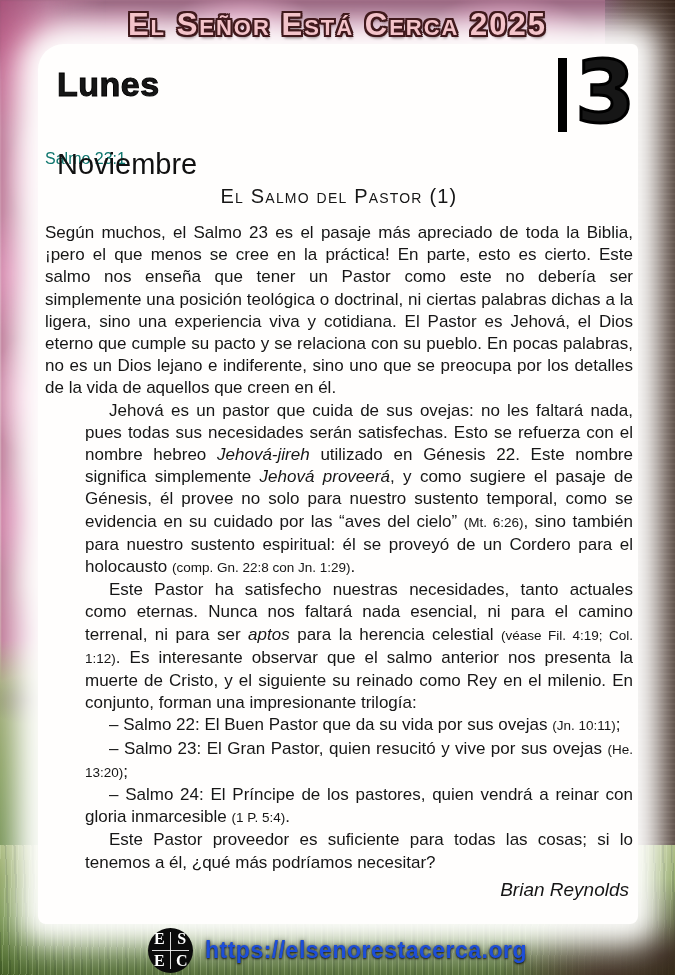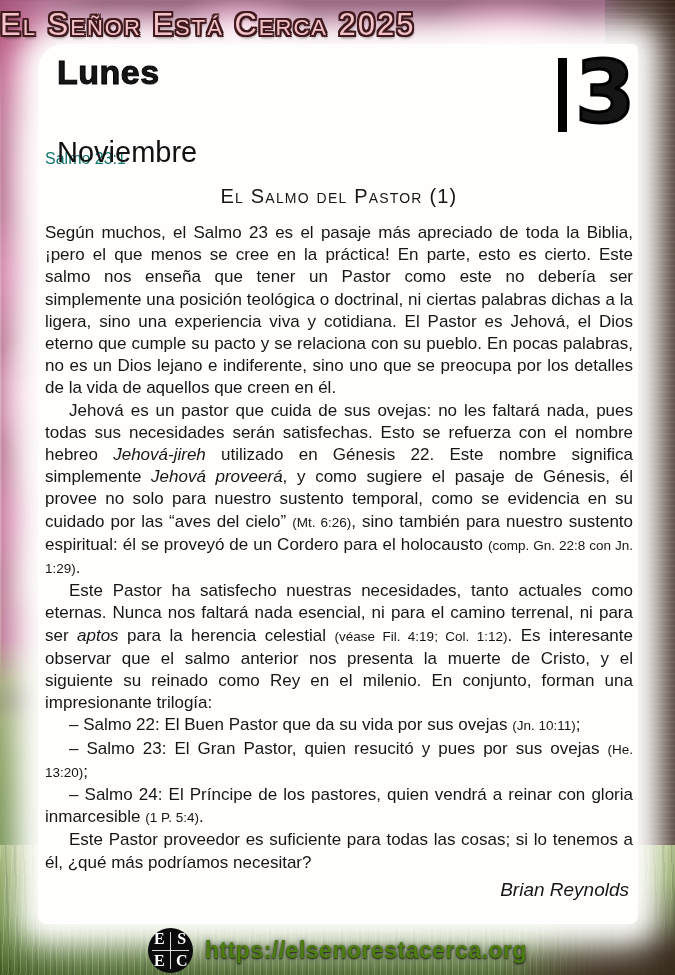--- a/index.html
+++ b/index.html
@@ -43,62 +43,62 @@
   .bg-grass{position:absolute;left:0;bottom:0;width:675px;height:130px;
     background:
       radial-gradient(ellipse 200px 110px at 98% 85%,#241307 0%,rgba(36,19,7,0) 70%),
       radial-gradient(ellipse 160px 90px at 90% 100%,#2e1a0a 0%,rgba(46,26,10,0) 70%),
       repeating-linear-gradient(92deg,rgba(235,255,200,.18) 0 1px,rgba(0,0,0,0) 1px 6px),
       repeating-linear-gradient(88deg,rgba(20,45,5,.25) 0 2px,rgba(0,0,0,0) 2px 9px),
       linear-gradient(180deg,#93a85c 0%,#74903c 25%,#5c7f2e 55%,#4a6a24 80%,#3c591c 100%);}
   .footer-glow{position:absolute;left:80px;top:878px;width:520px;height:64px;filter:blur(8px);
     background:radial-gradient(ellipse 50% 60% at 50% 25%,rgba(255,255,252,.95) 0%,rgba(255,255,252,.45) 48%,rgba(255,255,252,0) 78%);}
   
-  .banner{position:absolute;top:7px;left:0;width:100%;text-align:left;z-index:4;
-    font-size:31px;font-weight:normal;font-variant:small-caps;letter-spacing:2px;color:#f3c3c9;
+  .banner{position:absolute;top:7px;left:0;width:100%;text-align:center;z-index:4;
+    font-size:31px;font-weight:bold;font-variant:small-caps;letter-spacing:2px;color:#f3c3c9;
     text-shadow:-2px -2px 0 #40191c,2px -2px 0 #40191c,-2px 2px 0 #40191c,2px 2px 0 #40191c,
       -2px 0 0 #40191c,2px 0 0 #40191c,0 -2px 0 #40191c,0 2px 0 #40191c,1px 3px 3px rgba(20,5,5,.5);}
   
   .panel{position:absolute;left:38px;top:44px;width:600px;height:880px;z-index:3;
     background:#fffefd;border-radius:26px 6px 8px 8px;
     box-shadow:0 0 26px 18px rgba(255,255,254,.96),0 0 62px 32px rgba(255,255,254,.55);}
   .panel-inner{padding:6px 5px 0 7px;position:relative;height:100%;box-sizing:border-box;}
   
   .date-row{position:relative;padding:4px 0 0 12px;height:84px;}
-  .day-name{font-size:34px;font-weight:bold;line-height:37px;letter-spacing:.5px;-webkit-text-stroke:1px #000;}
+  .day-name{font-size:34px;font-weight:bold;line-height:37px;letter-spacing:.5px;margin-top:12px;-webkit-text-stroke:1px #000;}
   .month{font-size:29px;font-weight:400;line-height:33px;color:#111;margin-top:45px;}
   .num-group{position:absolute;right:0;top:6px;display:flex;align-items:flex-start;}
   .num-bar{width:9px;height:74px;background:#000;margin-right:8px;margin-top:2px;}
   .day-num{font-family:"DejaVu Sans",sans-serif;font-size:86px;line-height:72px;font-weight:bold;
     -webkit-text-stroke:3px #000;letter-spacing:-2px;}
   
   .verse-row{display:flex;justify-content:space-between;align-items:baseline;margin-top:12px;padding:0 2px 0 0;}
   .verse-text{font-size:18.5px;font-weight:bold;}
   .verse-ref{font-size:16px;color:#0f766e;}
   
   .titles{text-align:center;margin-top:17px;}
   .title-main{font-size:20px;font-weight:normal;font-variant:small-caps;letter-spacing:1.2px;}
   .title-sub{font-size:16.5px;font-weight:bold;font-variant:small-caps;letter-spacing:1.8px;margin-top:4px;}
   
   .article{margin-top:14px;font-size:17px;line-height:22.2px;text-align:justify;}
   .article p{margin:0;}
-  .article p.indent{text-indent:24px;}
+  .article p.indent{text-indent:24px;margin-left:40px;}
   .seg-i{font-style:italic;}
   .seg-r{font-size:13.5px;}
   .author{text-align:right;font-style:italic;font-size:19px;margin-top:5px;padding-right:4px;}
   
   .footer{position:absolute;left:0;top:925px;width:675px;height:50px;z-index:5;
     display:flex;align-items:center;justify-content:center;gap:12px;}
   .logo{width:45px;height:45px;border-radius:50%;background:#0b0b0b;position:relative;flex:0 0 auto;
     display:grid;grid-template-columns:1fr 1fr;grid-template-rows:1fr 1fr;place-items:center;
     font-family:"Liberation Serif",serif;font-weight:bold;font-size:16px;color:#fff;}
   .logo::before{content:"";position:absolute;left:4px;right:4px;top:50%;height:1px;background:rgba(255,255,255,.85);}
   .logo::after{content:"";position:absolute;top:4px;bottom:4px;left:50%;width:1px;background:rgba(255,255,255,.85);}
   .lg{line-height:1;}
-  .site-url{font-size:23px;font-weight:bold;color:#4d7c0f;letter-spacing:.5px;
+  .site-url{font-size:23px;font-weight:bold;color:#1d4ed8;letter-spacing:.5px;
     text-shadow:0 1px 2px rgba(0,0,0,.8),0 0 5px rgba(0,0,0,.5);cursor:pointer;}
 </style>
 </head>
 <body>
 
 <div class="bg-base"></div>
 <div class="bg-canopy"></div>
 <div class="bg-left"></div>
 <div class="bg-left-grass"></div>
 <div class="bg-right"></div>
@@ -125,21 +125,21 @@
 
     <div class="titles">
       <div class="title-main">El Salmo del Pastor (1)</div>
     </div>
 
     <div class="article">
         <p><span>Según muchos, el Salmo 23 es el pasaje más apreciado de toda la Biblia, ¡pero el que menos se cree en la práctica! En parte, esto es cierto. Este salmo nos enseña que tener un Pastor como este no debería ser simplemente una posición teológica o doctrinal, ni ciertas palabras dichas a la ligera, sino una experiencia viva y cotidiana. El Pastor es Jehová, el Dios eterno que cumple su pacto y se relaciona con su pueblo. En pocas palabras, no es un Dios lejano e indiferente, sino uno que se preocupa por los detalles de la vida de aquellos que creen en él.</span></p>
         <p class="indent"><span>Jehová es un pastor que cuida de sus ovejas: no les faltará nada, pues todas sus necesidades serán satisfechas. Esto se refuerza con el nombre hebreo </span><span class="seg-i">Jehová-jireh</span><span> utilizado en Génesis 22. Este nombre significa simplemente </span><span class="seg-i">Jehová proveerá</span><span>, y como sugiere el pasaje de Génesis, él provee no solo para nuestro sustento temporal, como se evidencia en su cuidado por las “aves del cielo” </span><span class="seg-r">(Mt. 6:26)</span><span>, sino también para nuestro sustento espiritual: él se proveyó de un Cordero para el holocausto </span><span class="seg-r">(comp. Gn. 22:8 con Jn. 1:29)</span><span>.</span></p>
         <p class="indent"><span>Este Pastor ha satisfecho nuestras necesidades, tanto actuales como eternas. Nunca nos faltará nada esencial, ni para el camino terrenal, ni para ser </span><span class="seg-i">aptos</span><span> para la herencia celestial </span><span class="seg-r">(véase Fil. 4:19; Col. 1:12)</span><span>. Es interesante observar que el salmo anterior nos presenta la muerte de Cristo, y el siguiente su reinado como Rey en el milenio. En conjunto, forman una impresionante trilogía:</span></p>
         <p class="indent"><span>– Salmo 22: El Buen Pastor que da su vida por sus ovejas </span><span class="seg-r">(Jn. 10:11)</span><span>;</span></p>
-        <p class="indent"><span>– Salmo 23: El Gran Pastor, quien resucitó y pues por sus ovejas </span><span class="seg-r">(He. 13:20)</span><span>;</span></p>
+        <p class="indent"><span>– Salmo 23: El Gran Pastor, quien resucitó y vive por sus ovejas </span><span class="seg-r">(He. 13:20)</span><span>;</span></p>
         <p class="indent"><span>– Salmo 24: El Príncipe de los pastores, quien vendrá a reinar con gloria inmarcesible </span><span class="seg-r">(1 P. 5:4)</span><span>.</span></p>
         <p class="indent"><span>Este Pastor proveedor es suficiente para todas las cosas; si lo tenemos a él, ¿qué más podríamos necesitar?</span></p>
       </div>
 
     <div class="author">Brian Reynolds</div>
   </div>
 </div>
 
 <div class="footer">
   <div class="logo">

